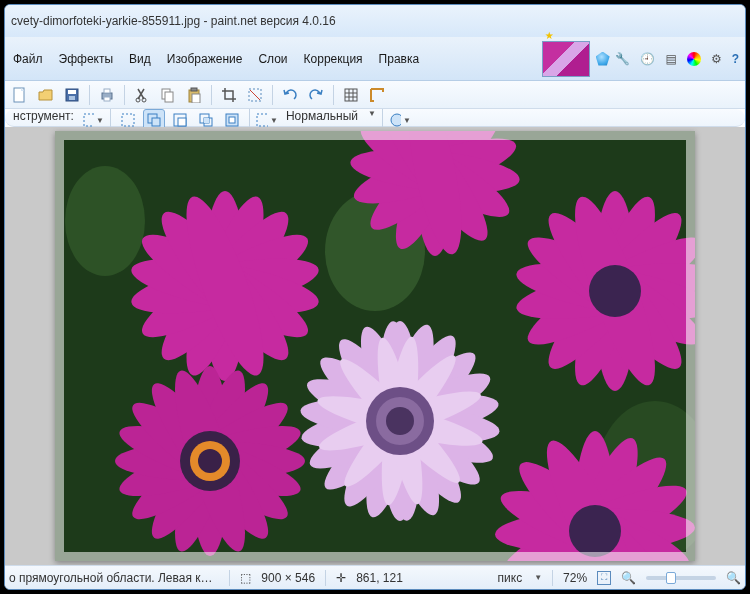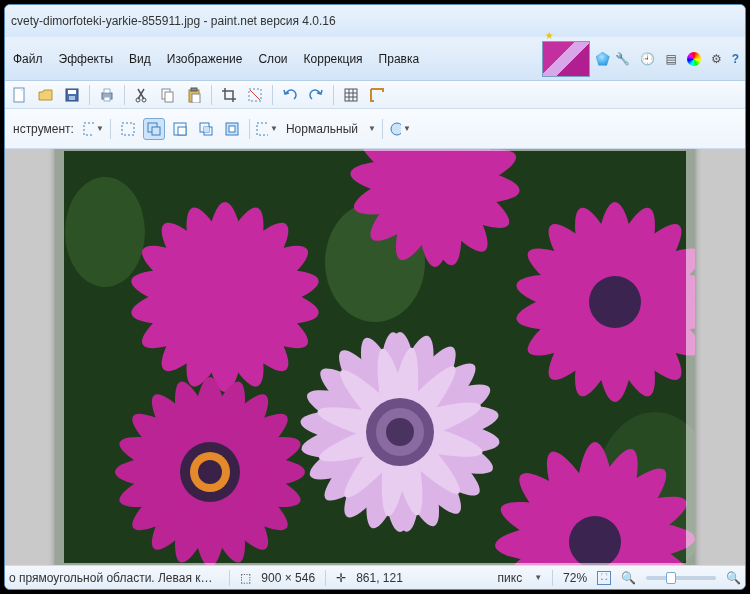--- a/index.html
+++ b/index.html
@@ -14,21 +14,21 @@
   .thumb { width: 48px; height: 36px; border: 1px solid #7a9fc7; background: linear-gradient(135deg,#c42fa0 0 40%, #d9a6e8 40% 60%, #b01e90 60% 100%); position: relative; }
   .thumb::after { content: "★"; position: absolute; top: -12px; left: 2px; color: #f2c200; font-size: 10px; }
   .sys-icons { display: flex; gap: 10px; align-items: center; color: #555; }
   .sys-icons span { cursor: pointer; }
   .gem { width: 14px; height: 14px; background: radial-gradient(circle at 40% 35%, #aee0ff, #3aa5e8 60%, #1c6fae); clip-path: polygon(50% 0,100% 35%,80% 100%,20% 100%,0 35%); display: inline-block; }
   .colorwheel { width: 14px; height: 14px; border-radius: 50%; background: conic-gradient(red,orange,yellow,lime,cyan,blue,magenta,red); display: inline-block; }
   .toolbar { height: 28px; background: linear-gradient(#f8fbff,#e9f2fb); border-bottom: 1px solid #cfdceb; display: flex; align-items: center; padding: 0 4px; gap: 4px; }
   .tbtn { width: 22px; height: 22px; display: flex; align-items: center; justify-content: center; border-radius: 3px; cursor: pointer; }
   .tbtn svg { display: block; }
   .sep { width: 1px; height: 20px; background: #c4d3e4; margin: 0 2px; }
-  .optionsbar { height: 40px; background: linear-gradient(#f8fbff,#eef5fc); border-bottom: 1px solid #cfdceb; display: flex; align-items: center; padding: 0 4px; gap: 4px; color: #333; }
+  .optionsbar { height: 18px; background: linear-gradient(#f8fbff,#eef5fc); border-bottom: 1px solid #cfdceb; display: flex; padding: 0 4px; gap: 4px; color: #333; border-radius: 11px; }
   .olabel { padding: 0 4px; }
   .pressed { background: #cde3f8; border: 1px solid #7aa9d8; }
   .dd { display:inline-block; font-size:8px; color:#555; margin-left:2px;}
   .canvas-area { flex: 1; background: #c9c9c9; display: flex; align-items: center; justify-content: center; overflow: hidden; position: relative; padding: 8px 20px; }
   .canvas { width: 640px; height: 430px; background: #fff; box-shadow: 0 2px 6px rgba(0,0,0,.35); position: relative; overflow: hidden; }
   .flowers { position:absolute; inset:0; }
   .flowers svg { width:100%; height:100%; display:block; }
   .statusbar { height: 24px; background: linear-gradient(#f4f8fd,#e4eef9); border-top: 1px solid #cfdceb; display: flex; align-items: center; padding: 0 4px; gap: 10px; color: #333; }
   .statusbar .hint { white-space: nowrap; overflow: hidden; text-overflow: ellipsis; max-width: 210px; }
   .sb-sep { width:1px; height:16px; background:#c4d3e4; }

